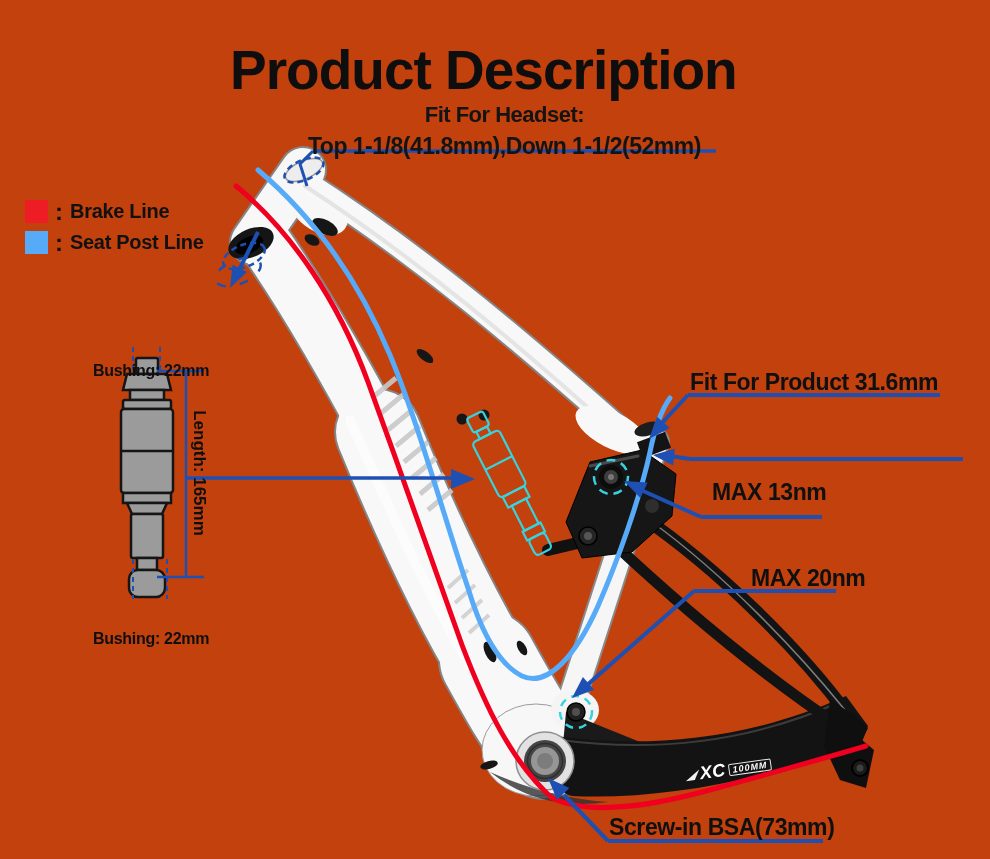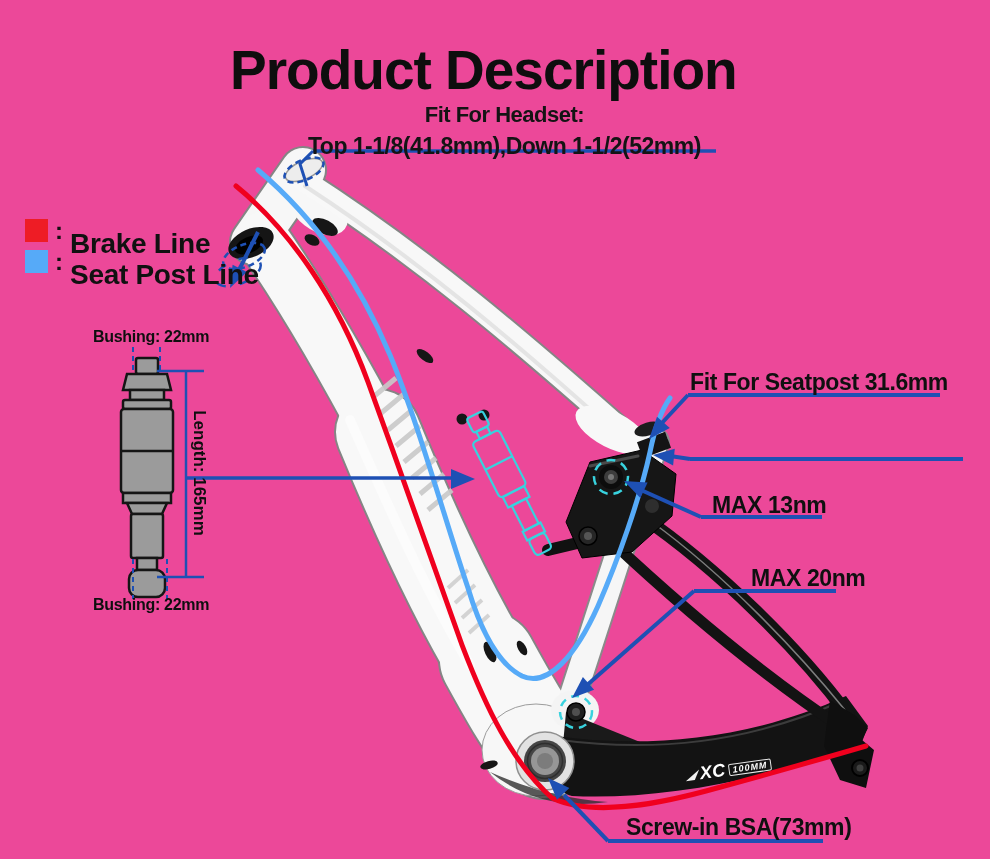--- a/index.html
+++ b/index.html
@@ -1,36 +1,36 @@
 <!DOCTYPE html>
 <html><head>
 <meta charset="utf-8">
 <style>
   html,body{margin:0;padding:0;background:#7e7e7e;}
   .stage{
     position:relative;width:990px;height:859px;overflow:hidden;
-    background:#ec4899;
+    background:#c2410c;
     font-family:"Liberation Sans", sans-serif;
     color:#111;
   }
   .abs{position:absolute;}
   svg{position:absolute;left:0;top:0;}
   .page-title{
     left:230px;top:38px;font-size:55px;font-weight:bold;letter-spacing:-1px;color:#0e0e0e;white-space:nowrap;
   }
   .headset-note{left:308px;top:102px;font-weight:bold;color:#141414;text-align:center;}
   .headset-note .l1{font-size:22px;letter-spacing:-0.5px;}
   .headset-note .l2{font-size:23px;letter-spacing:-0.5px;margin-top:5px;white-space:nowrap;}
   .legend-row{display:flex;align-items:center;gap:7px;font-weight:bold;}
   .legend-row .swatch{width:23px;height:23px;display:inline-block;}
   .swatch-red{background:#ee1c25;}
   .swatch-blue{background:#56aaf8;}
   .legend-row .sep{font-size:24px;line-height:23px;}
-  .legend-row .lab{font-size:28px;letter-spacing:-0.3px;white-space:nowrap;margin-top:28px;}
-  .dim-label{font-size:16px;font-weight:bold;letter-spacing:-0.3px;white-space:nowrap;color:#0f0f0f;}
+  .legend-row .lab{font-size:20px;letter-spacing:-0.3px;white-space:nowrap;}
+  .dim-label{font-size:16px;font-weight:bold;letter-spacing:-0.3px;white-space:nowrap;color:#0f0f0f;margin-top:34px;}
   .length-label{
     left:119px;top:463px;width:160px;height:20px;text-align:center;
     font-size:17px;font-weight:bold;transform:rotate(90deg);transform-origin:center center;
     white-space:nowrap;color:#0f0f0f;
   }
   .callout{font-size:23px;font-weight:bold;letter-spacing:-0.4px;color:#101010;white-space:nowrap;}
   .decal{
     left:688px;top:765px;display:flex;align-items:center;gap:3px;color:#fff;
     transform:rotate(-8deg);transform-origin:left center;
   }
@@ -244,24 +244,24 @@
   <div class="abs legend-row" style="left:25px;top:231px;">
     <span class="swatch swatch-blue"></span>
     <span class="sep">:</span>
     <span class="lab">Seat Post Line</span>
   </div>
 
   <div class="abs dim-label" style="left:93px;top:328px;">Bushing: 22mm</div>
   <div class="abs length-label">Length: 165mm</div>
   <div class="abs dim-label" style="left:93px;top:596px;">Bushing: 22mm</div>
 
-  <div class="abs callout" style="left:690px;top:369px;">Fit For Seatpost 31.6mm</div>
-  <div class="abs callout" style="left:712px;top:492px;text-align:center;">MAX 13nm</div>
+  <div class="abs callout" style="left:690px;top:369px;">Fit For Product 31.6mm</div>
+  <div class="abs callout" style="left:712px;top:479px;text-align:center;">MAX 13nm</div>
   <div class="abs callout" style="left:751px;top:565px;">MAX 20nm</div>
-  <div class="abs callout" style="left:626px;top:814px;">Screw-in BSA(73mm)</div>
+  <div class="abs callout" style="left:609px;top:814px;">Screw-in BSA(73mm)</div>
 
   <div class="abs decal">
     <span class="tri"></span>
     <span class="brand">XC</span>
     <span class="travel">100MM</span>
   </div>
 
 </div>
 
 </body></html>

